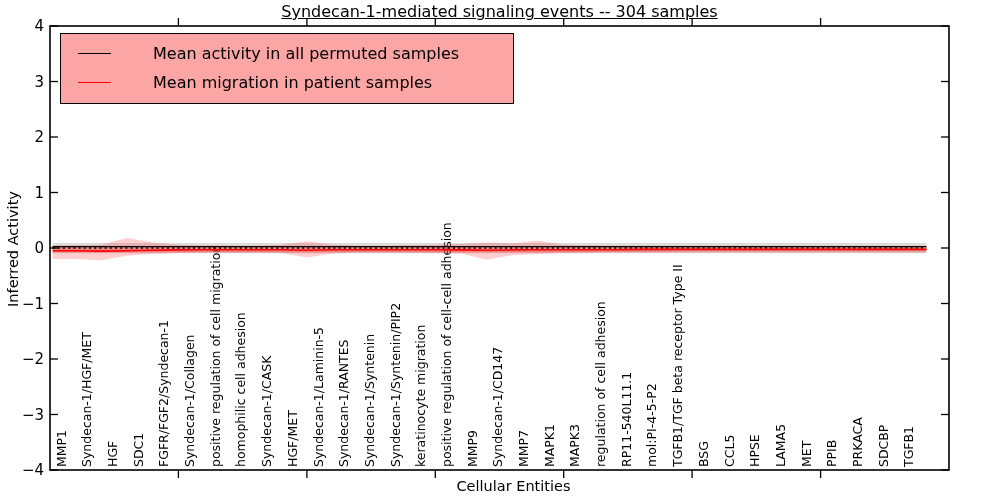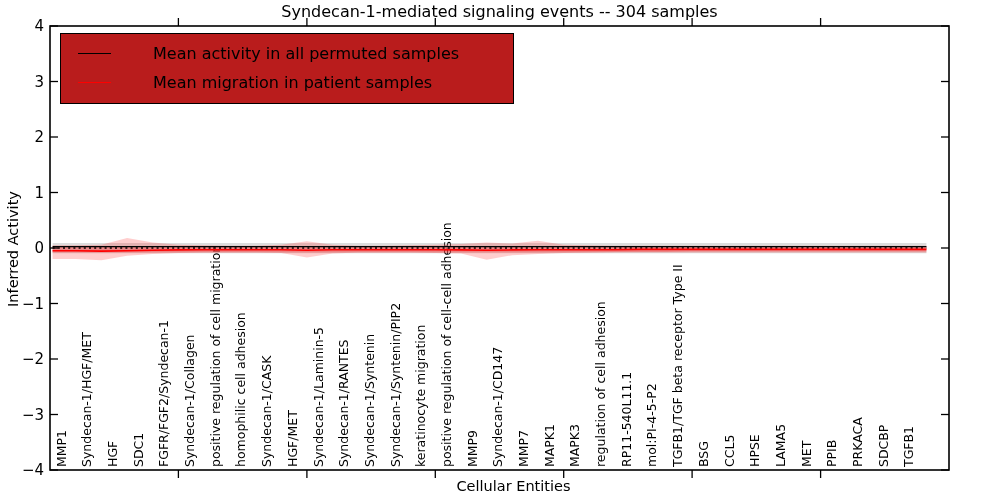--- a/index.html
+++ b/index.html
@@ -2,21 +2,21 @@
 <html><head>
 <meta charset="utf-8">
 <style>
   html,body{margin:0;padding:0;background:#ffffff;}
   #figure{
     position:relative;width:1000px;height:500px;background:#ffffff;overflow:hidden;
     font-family:"DejaVu Sans","Liberation Sans",sans-serif;color:#000;
   }
   #chart-title{
     position:absolute;left:50px;width:899px;top:2px;text-align:center;
-    font-size:16px;color:#000;
+    font-size:16px;color:#000;text-decoration:underline;
   }
   #x-axis-label{
     position:absolute;left:64px;width:899px;top:478px;text-align:center;
     font-size:14.5px;color:#000;
   }
   #y-axis-label{
     position:absolute;left:-57px;top:241px;width:140px;text-align:center;
     font-size:14.5px;color:#000;
     transform:rotate(-90deg);transform-origin:center center;
   }
@@ -26,21 +26,21 @@
   }
   .x-cat-label{
     position:absolute;white-space:nowrap;
     font-size:12.5px;line-height:14px;color:#000;
     transform:rotate(-90deg);transform-origin:0 100%;
   }
   #xcat-layer,#ytick-layer{position:absolute;left:0;top:0;width:1000px;height:500px;}
   #plot-svg{position:absolute;left:0;top:0;}
   #legend{
     position:absolute;left:60px;top:33px;width:452px;
-    background:#b91c1c;border:1.5px solid #000;
+    background:#fca5a5;border:1.5px solid #000;
     padding:5px 0 6px 0;z-index:5;
   }
   .legend-row{display:flex;align-items:center;height:29px;}
   .legend-swatch-cell{width:66px;display:flex;justify-content:center;flex:0 0 66px;}
   .legend-line{width:33px;height:0;border-top:1.6px solid #000;}
   .legend-label{font-size:16px;color:#000;padding-left:26px;white-space:nowrap;}
 </style>
 </head>
 <body>
 

